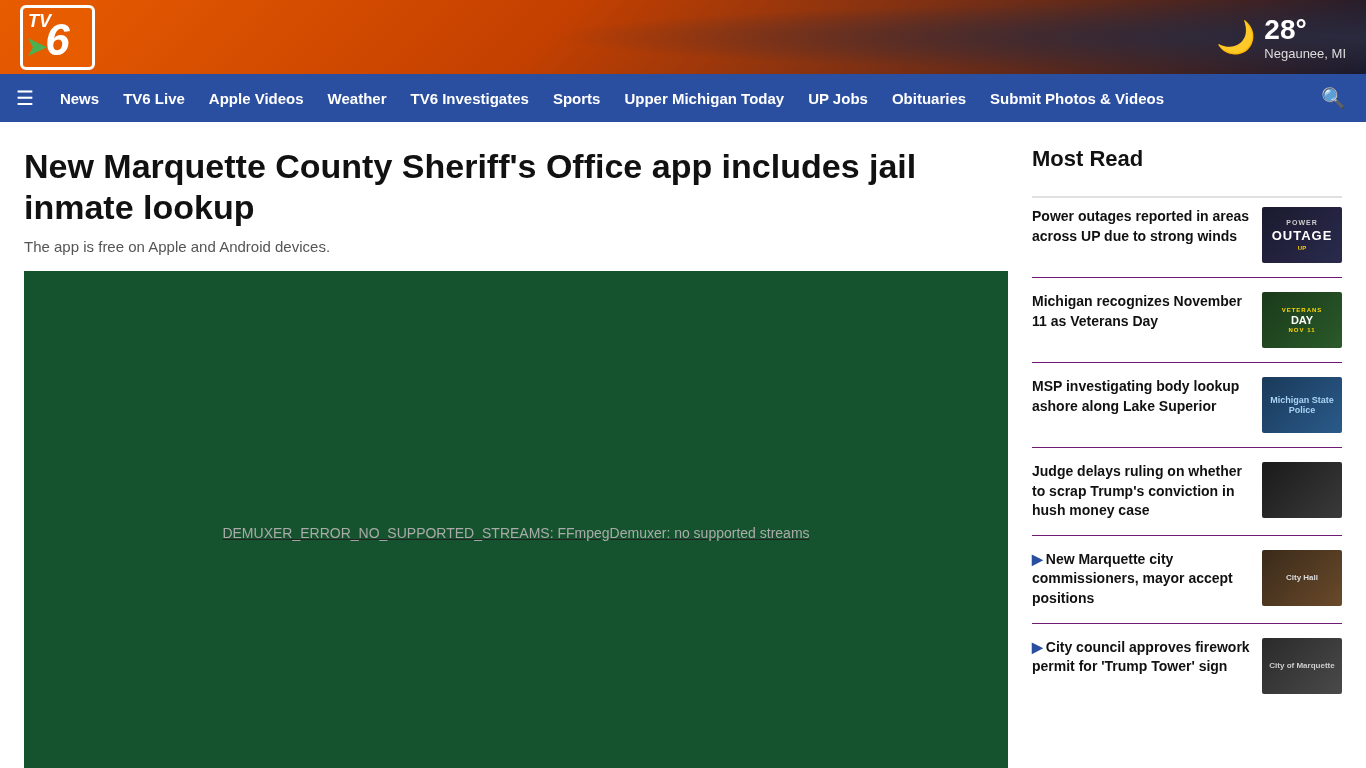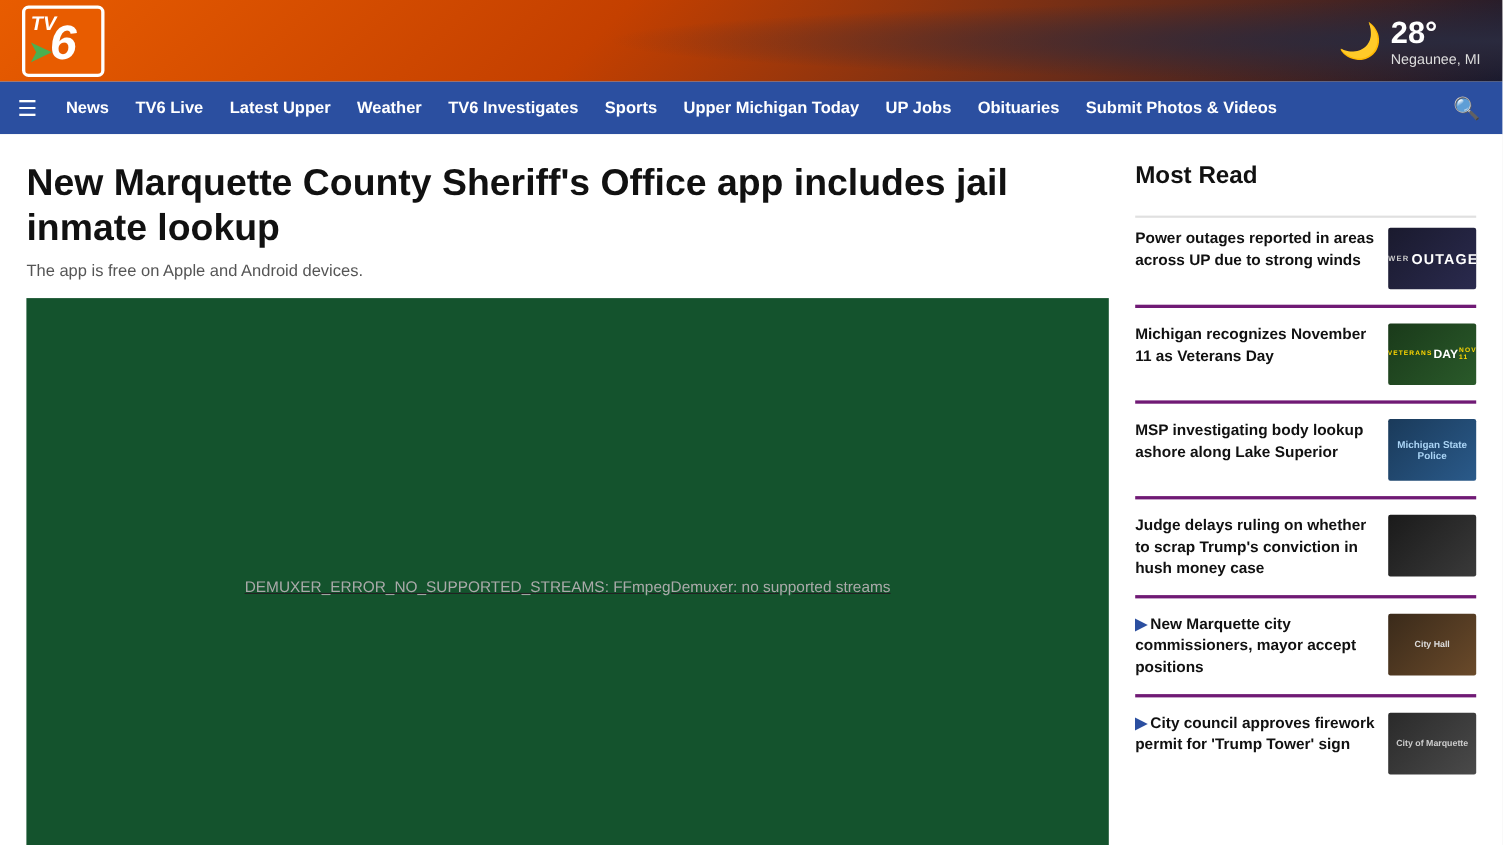--- a/index.html
+++ b/index.html
@@ -177,21 +177,21 @@
       color: #111;
       margin-bottom: 9px;
       border-bottom: 2px solid #e0e0e0;
       padding-bottom: 24px;
     }
     .sidebar-item {
       display: flex;
       gap: 10px;
       margin-bottom: 14px;
       padding-bottom: 14px;
-      border-bottom: 3px solid #701a75;
+      border-bottom: 1px solid #701a75;
       cursor: pointer;
       align-items: flex-start;
     }
     .sidebar-item:last-child { border-bottom: none; }
     .sidebar-item-text {
       flex: 1;
       font-size: 14px;
       font-weight: 600;
       color: #111;
       line-height: 1.4;
@@ -208,42 +208,42 @@
       border-radius: 2px;
       display: flex;
       align-items: center;
       justify-content: center;
       font-size: 10px;
       font-weight: 900;
       color: #fff;
     }
     .thumb-power {
       background: linear-gradient(135deg, #1a1a2e 0%, #2a2a4e 100%);
-      flex-direction: row;
+      flex-direction: column;
       gap: 2px;
       text-align: right;
     }
     .thumb-power .power-text {
       font-size: 7px;
       letter-spacing: 1px;
       color: #ccc;
     }
     .thumb-power .power-big {
       font-size: 13px;
       color: #fff;
       font-weight: 900;
       letter-spacing: 1px;
     }
     .thumb-power .outage-text {
       font-size: 6px;
       color: #ffcc00;
     }
     .thumb-veterans {
       background: linear-gradient(135deg, #1a3a1a 0%, #2a5a2a 100%);
-      flex-direction: row;
+      flex-direction: column;
       gap: 1px;
     }
     .thumb-veterans .vet-text {
       font-size: 6px;
       letter-spacing: 1px;
       color: #ffd700;
       text-transform: uppercase;
     }
     .thumb-veterans .vet-day {
       font-size: 11px;
@@ -292,21 +292,21 @@
       <div class="weather-temp">28°</div>
       <div class="weather-location">Negaunee, MI</div>
     </div>
   </div>
 </div>
 
 <nav class="nav-bar">
   <span class="nav-hamburger">☰</span>
   <a class="nav-item">News</a>
   <a class="nav-item">TV6 Live</a>
-  <a class="nav-item">Latest Upper</a>
+  <a class="nav-item">Apple Videos</a>
   <a class="nav-item">Weather</a>
   <a class="nav-item">TV6 Investigates</a>
   <a class="nav-item">Sports</a>
   <a class="nav-item">Upper Michigan Today</a>
   <a class="nav-item">UP Jobs</a>
   <a class="nav-item">Obituaries</a>
   <a class="nav-item">Submit Photos &amp; Videos</a>
   <span class="nav-search">🔍</span>
 </nav>
 

